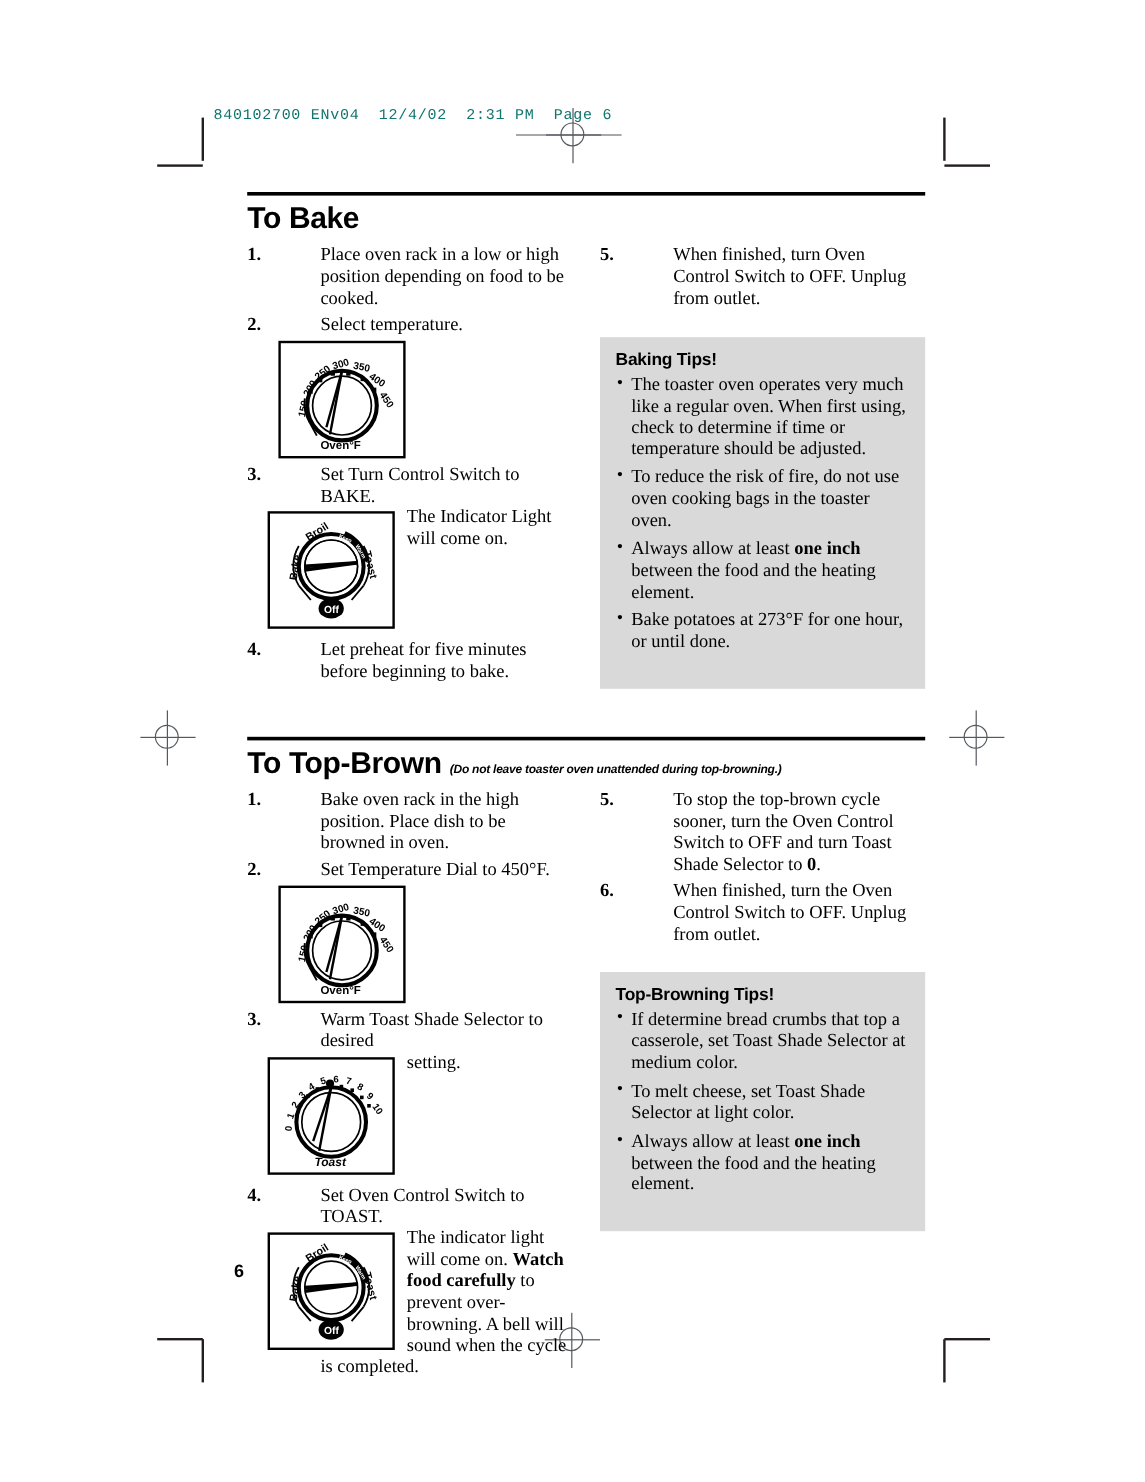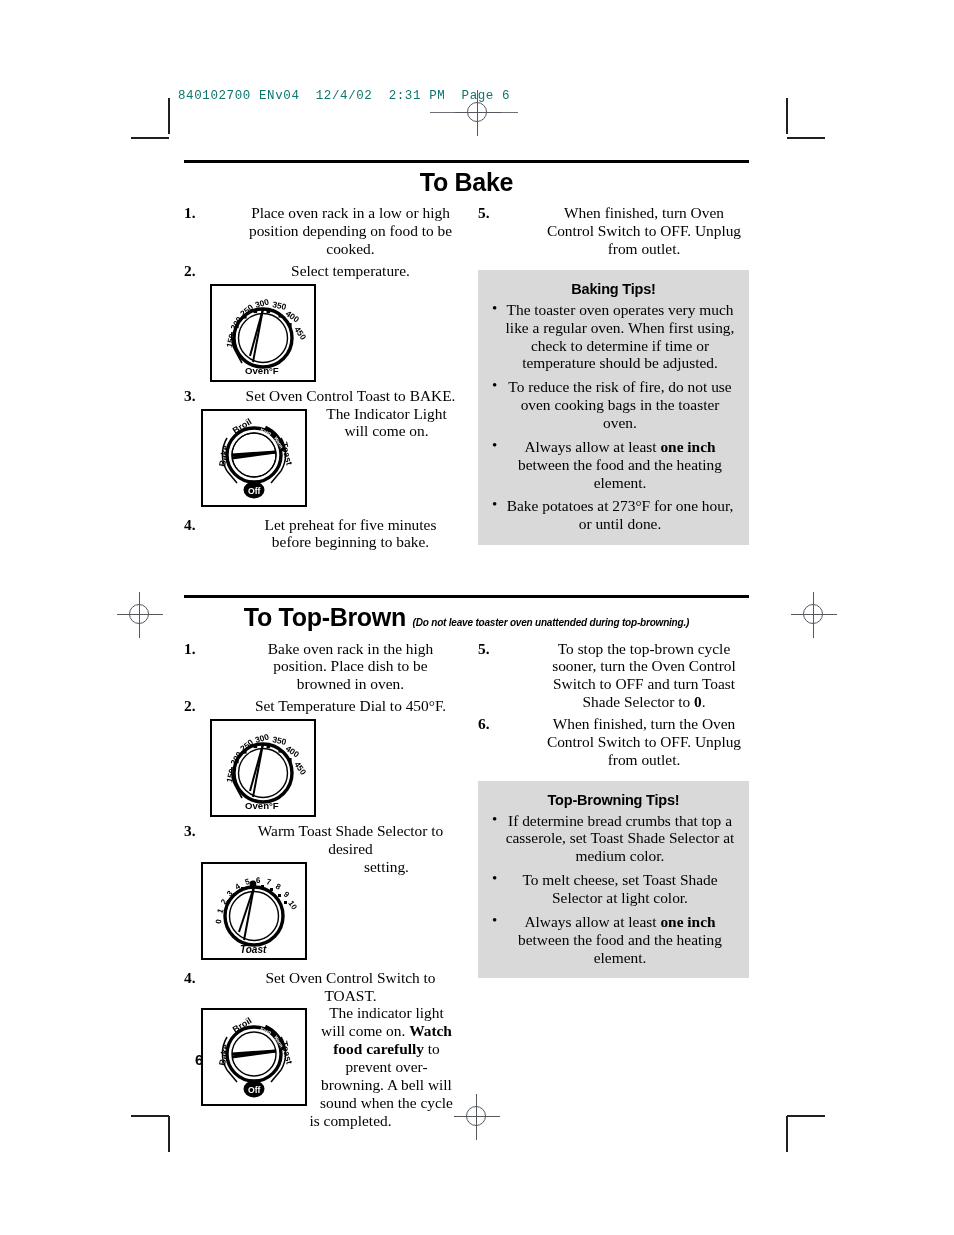--- a/index.html
+++ b/index.html
@@ -55,24 +55,23 @@
     width: 88px; height: 1px;
     background: #6c7076;
   }
   .slug-reg {
     position: absolute; left: 455px; top: 90px;
   }
 
   
   .page {
     position: absolute;
-    left: 184px;
+    left: 206px;
     top: 160px;
     width: 565px;
-    text-align: center;
   }
 
   .section { position: relative; }
 
   .rule-top {
     height: 3px;
     background: #000;
     margin-bottom: 6px;
   }
 
@@ -129,22 +128,22 @@
 
   .fig-box {
     border: 2px solid #000;
     background: #fff;
     box-sizing: border-box;
   }
 
   
   .tips {
     background: #d9d9d9;
-    padding: 11px 13px 12px 13px;
-    margin-top: 12px;
+    padding: 11px 13px 30px 13px;
+    margin-top: 23px;
     box-sizing: border-box;
   }
   .tips-title {
     font-family: "Liberation Sans", sans-serif;
     font-weight: bold;
     font-size: 14.5px;
     margin: 0 0 4px 0;
     letter-spacing: -0.2px;
   }
   ul.tip-list {
@@ -264,21 +263,21 @@
                     <rect x="23" y="38.5" width="3.6" height="3.6"></rect>
                   </g>
                   <text x="33" y="88" font-family="Liberation Sans, sans-serif" font-size="9.6" font-weight="bold" fill="#000">Oven°F</text>
                 </svg>
               </div>
             </div>
           </li>
 
           <li class="with-figure">
             <span class="num">3.</span>
-            <span class="step-text">Set Oven Control Toast to BAKE.</span>
+            <span class="step-text">Set Turn Control Switch to BAKE.</span>
 
             <div class="figure">
               <div class="fig-box" style="width:106px;height:98px;">
                 <svg width="102" height="94" viewBox="0 0 102 94">
                   <g fill="none" stroke="#000">
                     <circle cx="51" cy="44" r="27" stroke-width="3.4"></circle>
                     <circle cx="51" cy="44" r="22" stroke-width="1.4"></circle>
                     <ellipse cx="51" cy="44" rx="22" ry="22" stroke-width="1"></ellipse>
                     <path d="M29 44 L73 41" stroke-width="3"></path>
                     <path d="M29 47 L73 41" stroke-width="3"></path>

